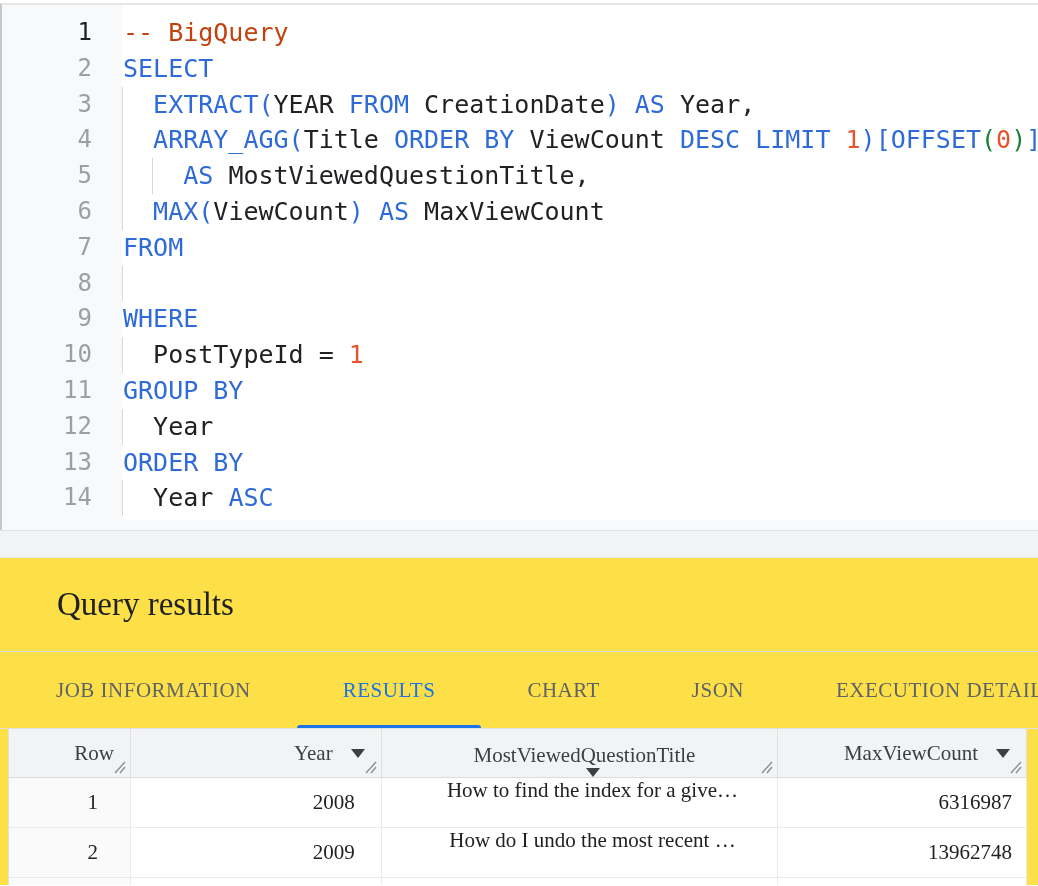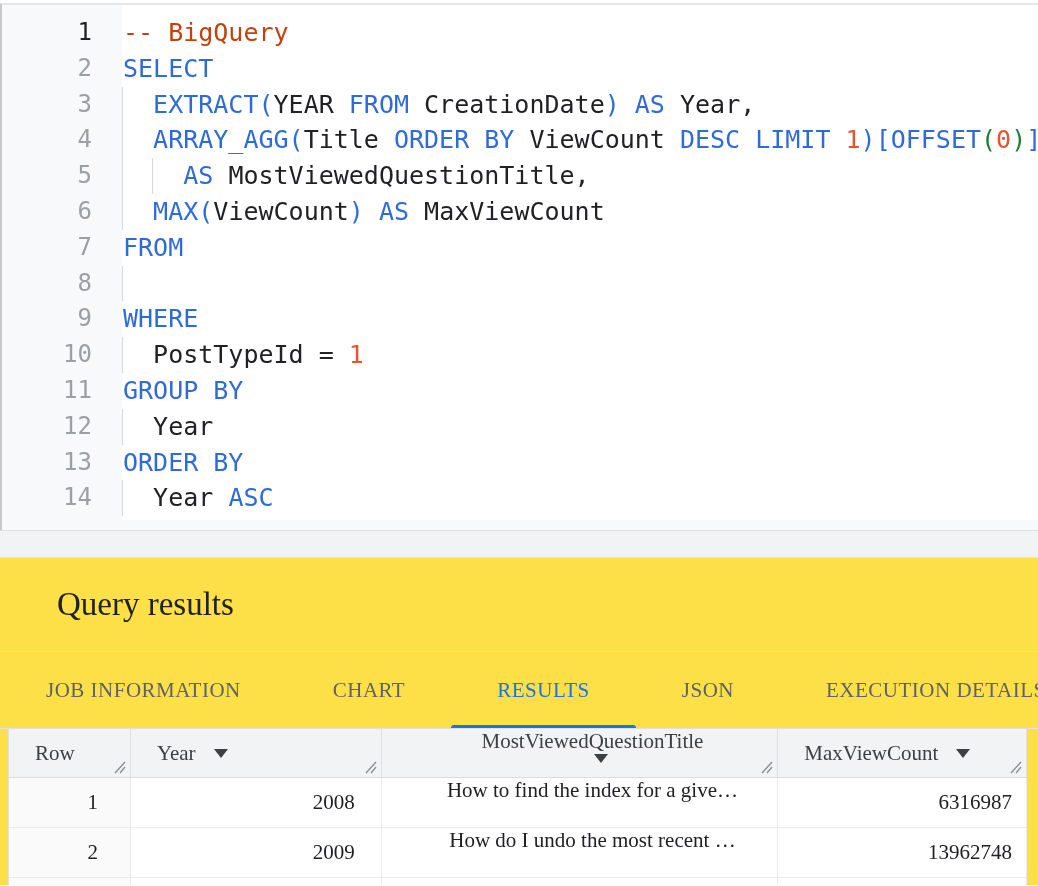--- a/index.html
+++ b/index.html
@@ -32,21 +32,21 @@
 
   
   .divider-band { height:28px; background:#f1f3f4;
                   border-top:1px solid #e0e0e0; border-bottom:1px solid #e6e6e6; }
 
   
   .results { background:#fde047;font-family:Liberation Serif, serif; }
   .results-title { height:93px; line-height:93px; padding-left:57px;
                    font-size:33px; font-weight:400; color:#202124; }
 
-  .tabbar { display:flex; align-items:stretch; height:78px; 
+  .tabbar { display:flex; align-items:stretch; height:78px; padding-left:10px;
             border-top:1px solid #dadce0; border-bottom:1px solid #e0e0e0;
             overflow:hidden; white-space:nowrap; }
   .tab { position:relative; display:flex; align-items:center; padding:0 46px;
          font-size:21px; font-weight:500; letter-spacing:.5px; color:#5f6368;
          cursor:pointer; flex:none; }
   .tab.active { color:#1a73e8; }
   .tab.active::after { content:""; position:absolute; left:0; right:0; bottom:0;
                        height:3px; background:#1a73e8; border-radius:3px 3px 0 0; }
 
   
@@ -61,21 +61,21 @@
            border-top:9px solid #3c4043; }
   .handle { position:absolute; right:3px; bottom:3px; line-height:0; }
   .trow { display:flex; height:50px; border-bottom:1px solid #e8eaed; }
   .cell { display:flex; align-items:center; font-size:21px; color:#202124;
           background:#fff; border-right:1px solid #e8eaed;
           white-space:nowrap; overflow:hidden; }
   .c0 { width:122px; justify-content:flex-end; padding-right:32px; background:#fafafa; }
   .c1 { width:251px; justify-content:flex-end; padding-right:26px; }
   .c2 { width:397px; justify-content:flex-start; padding-left:26px;flex-direction:column; }
   .c3 { width:249px; justify-content:flex-end; padding-right:14px; }
-  .hcell.c0,.hcell.c1,.hcell.c2,.hcell.c3 { justify-content:flex-start; padding:0 0 0 26px;
+  .hcell.c0,.hcell.c1,.hcell.c2,.hcell.c3 { justify-content:flex-end; padding:0 16px 0 26px;
            background:transparent; }
 </style>
 </head>
 <body>
 
 <div class="app">
 
   <div class="editor">
     <div class="code-bg"></div>
     <div class="code-lines" id="code-lines">
@@ -154,26 +154,26 @@
   <div class="divider-band"></div>
 
   <section class="results">
     <div class="results-title">Query results</div>
 
     <div class="tabbar" id="tabbar">
   <div class="tab">
           <span>JOB INFORMATION</span>
         </div>
 
-  <div class="tab">
-          <span>CHART</span>
-        </div>
-
   <div class="tab active">
           <span>RESULTS</span>
+        </div>
+
+  <div class="tab">
+          <span>CHART</span>
         </div>
 
   <div class="tab">
           <span>JSON</span>
         </div>
 
   <div class="tab">
           <span>EXECUTION DETAILS</span>
         </div>
 </div>

